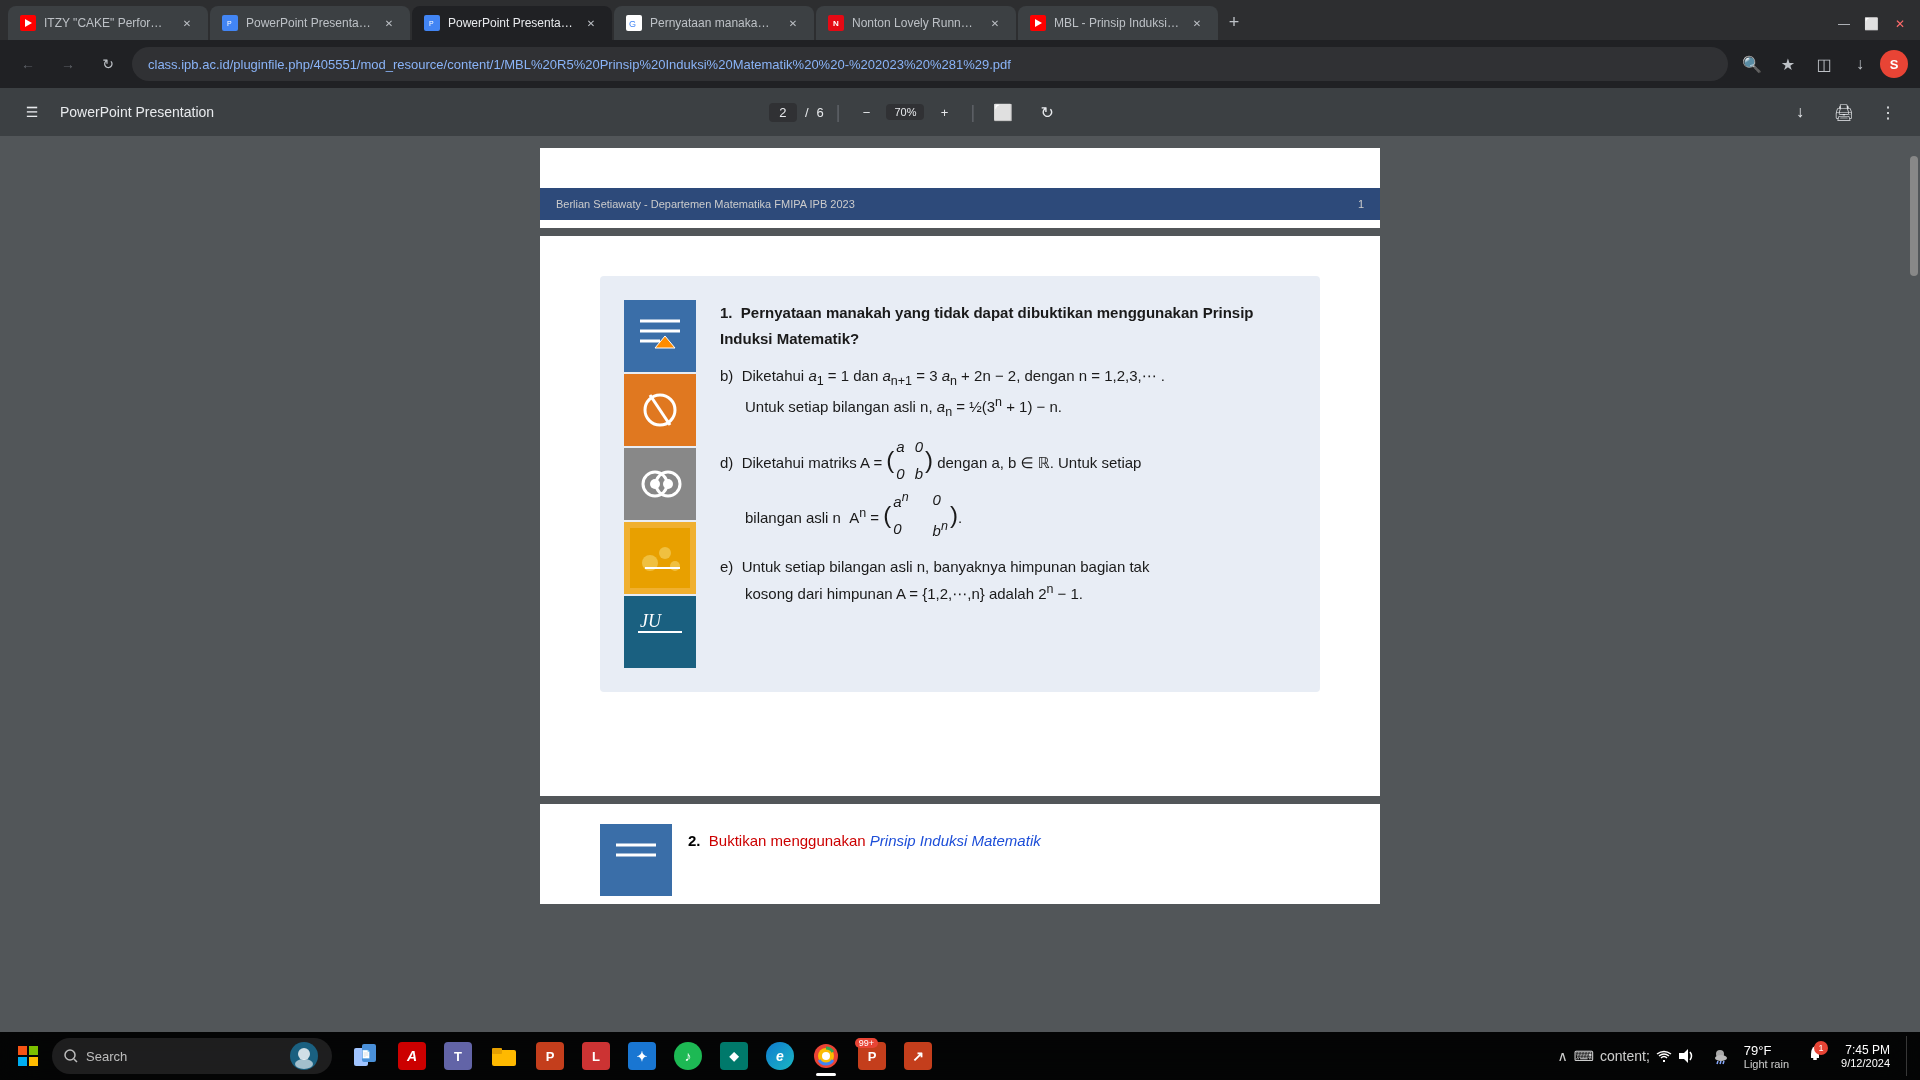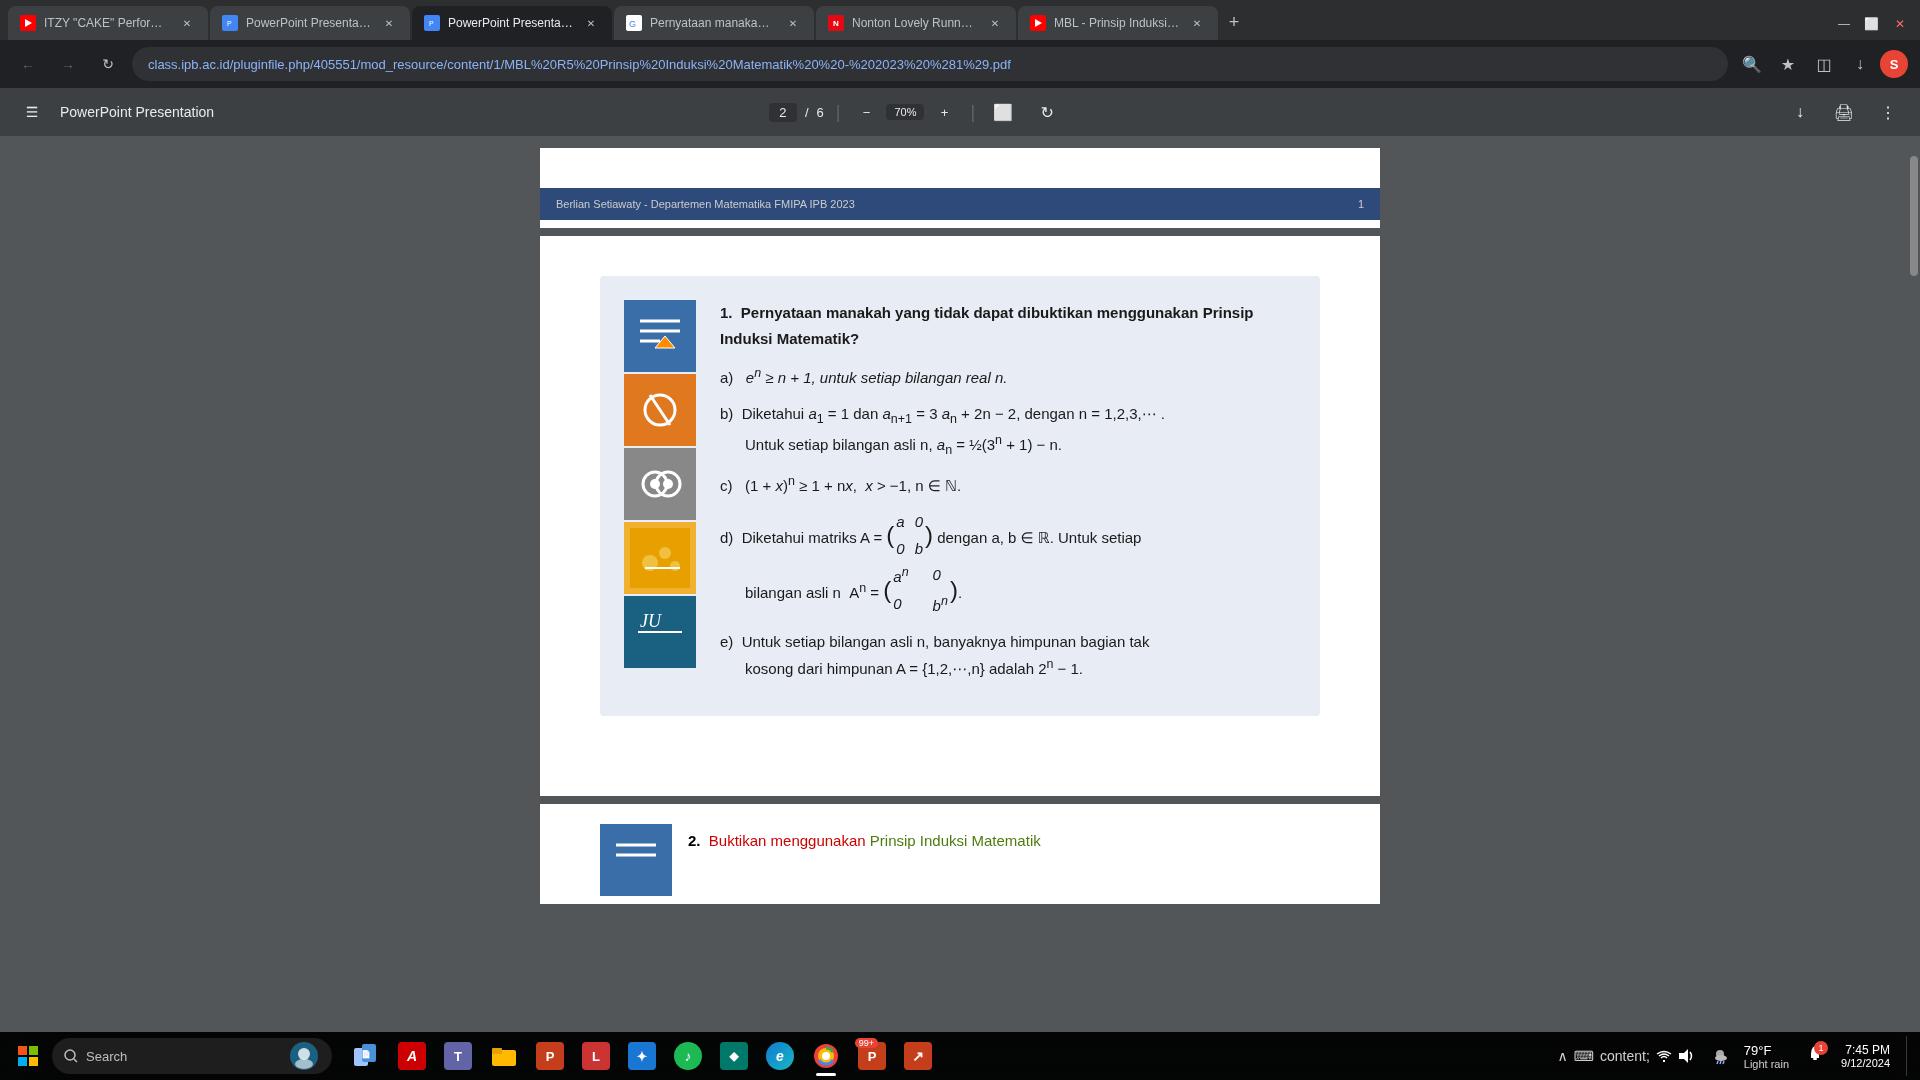--- a/index.html
+++ b/index.html
@@ -589,32 +589,25 @@
               <line x1="8" y1="30" x2="52" y2="30" stroke="white" stroke-width="2"></line>
             </svg>
           </div>
         </div>
 
         <div class="question-content">
           <p class="question-title">
             <strong>1. &nbsp;Pernyataan manakah yang tidak dapat dibuktikan menggunakan Prinsip Induksi Matematik?</strong>
           </p>
 
-          <div class="question-item">
-            <span>a) &nbsp;</span>
-            <em>e<sup>n</sup> ≥ n + 1, untuk setiap bilangan real n.</em>
-          </div>
 
           <div class="question-item">
             <span>b) &nbsp;Diketahui <em>a</em><sub>1</sub> = 1 dan <em>a</em><sub>n+1</sub> = 3 <em>a</em><sub>n</sub> + 2n − 2, dengan n = 1,2,3,⋯ .<br>&nbsp;&nbsp;&nbsp;&nbsp;&nbsp;&nbsp;Untuk setiap bilangan asli n, <em>a</em><sub>n</sub> = ½(3<sup>n</sup> + 1) − n.</span>
           </div>
 
-          <div class="question-item">
-            <span>c) &nbsp;&nbsp;(1 + <em>x</em>)<sup>n</sup> ≥ 1 + n<em>x</em>,&nbsp; <em>x</em> &gt; −1, n ∈ ℕ.</span>
-          </div>
 
           <div class="question-item">
             <span>d) &nbsp;Diketahui matriks A = 
               <span style="display:inline-flex;align-items:center;gap:2px;">
                 <span style="font-size:24px;">(</span>
                 <span style="display:inline-grid;grid-template-columns:1fr 1fr;gap:2px 10px;font-style:italic;">
                   <span>a</span>
                     <span>0</span>
                   <span>0</span>
                     <span>b</span>
@@ -646,21 +639,21 @@
     <div class="pdf-page page-3-partial">
       <div style="display:flex;align-items:flex-start;gap:16px;">
         <div style="width:72px;height:72px;background:#3a6ea8;display:flex;align-items:center;justify-content:center;">
           <svg width="60" height="60" viewBox="0 0 60 60">
             <rect width="60" height="60" fill="#3a6ea8"></rect>
             <line x1="10" y1="15" x2="50" y2="15" stroke="white" stroke-width="3"></line>
             <line x1="10" y1="25" x2="50" y2="25" stroke="white" stroke-width="3"></line>
           </svg>
         </div>
         <div style="font-size:15px;padding-top:8px;">
-          <strong>2. &nbsp;</strong><span style="color:#cc0000;font-size:15px;">Buktikan menggunakan </span><span style="color:#4d7c0f;">Prinsip Induksi Matematik</span>
+          <strong>2. &nbsp;</strong><span style="color:#cc0000;font-size:15px;">Buktikan menggunakan </span><span style="color:#1d4ed8;font-style:italic;">Prinsip Induksi Matematik</span>
         </div>
       </div>
     </div>
 
     <div class="scroll-track">
       <div class="scroll-thumb"></div>
     </div>
   </div>
 
   <div class="taskbar">

